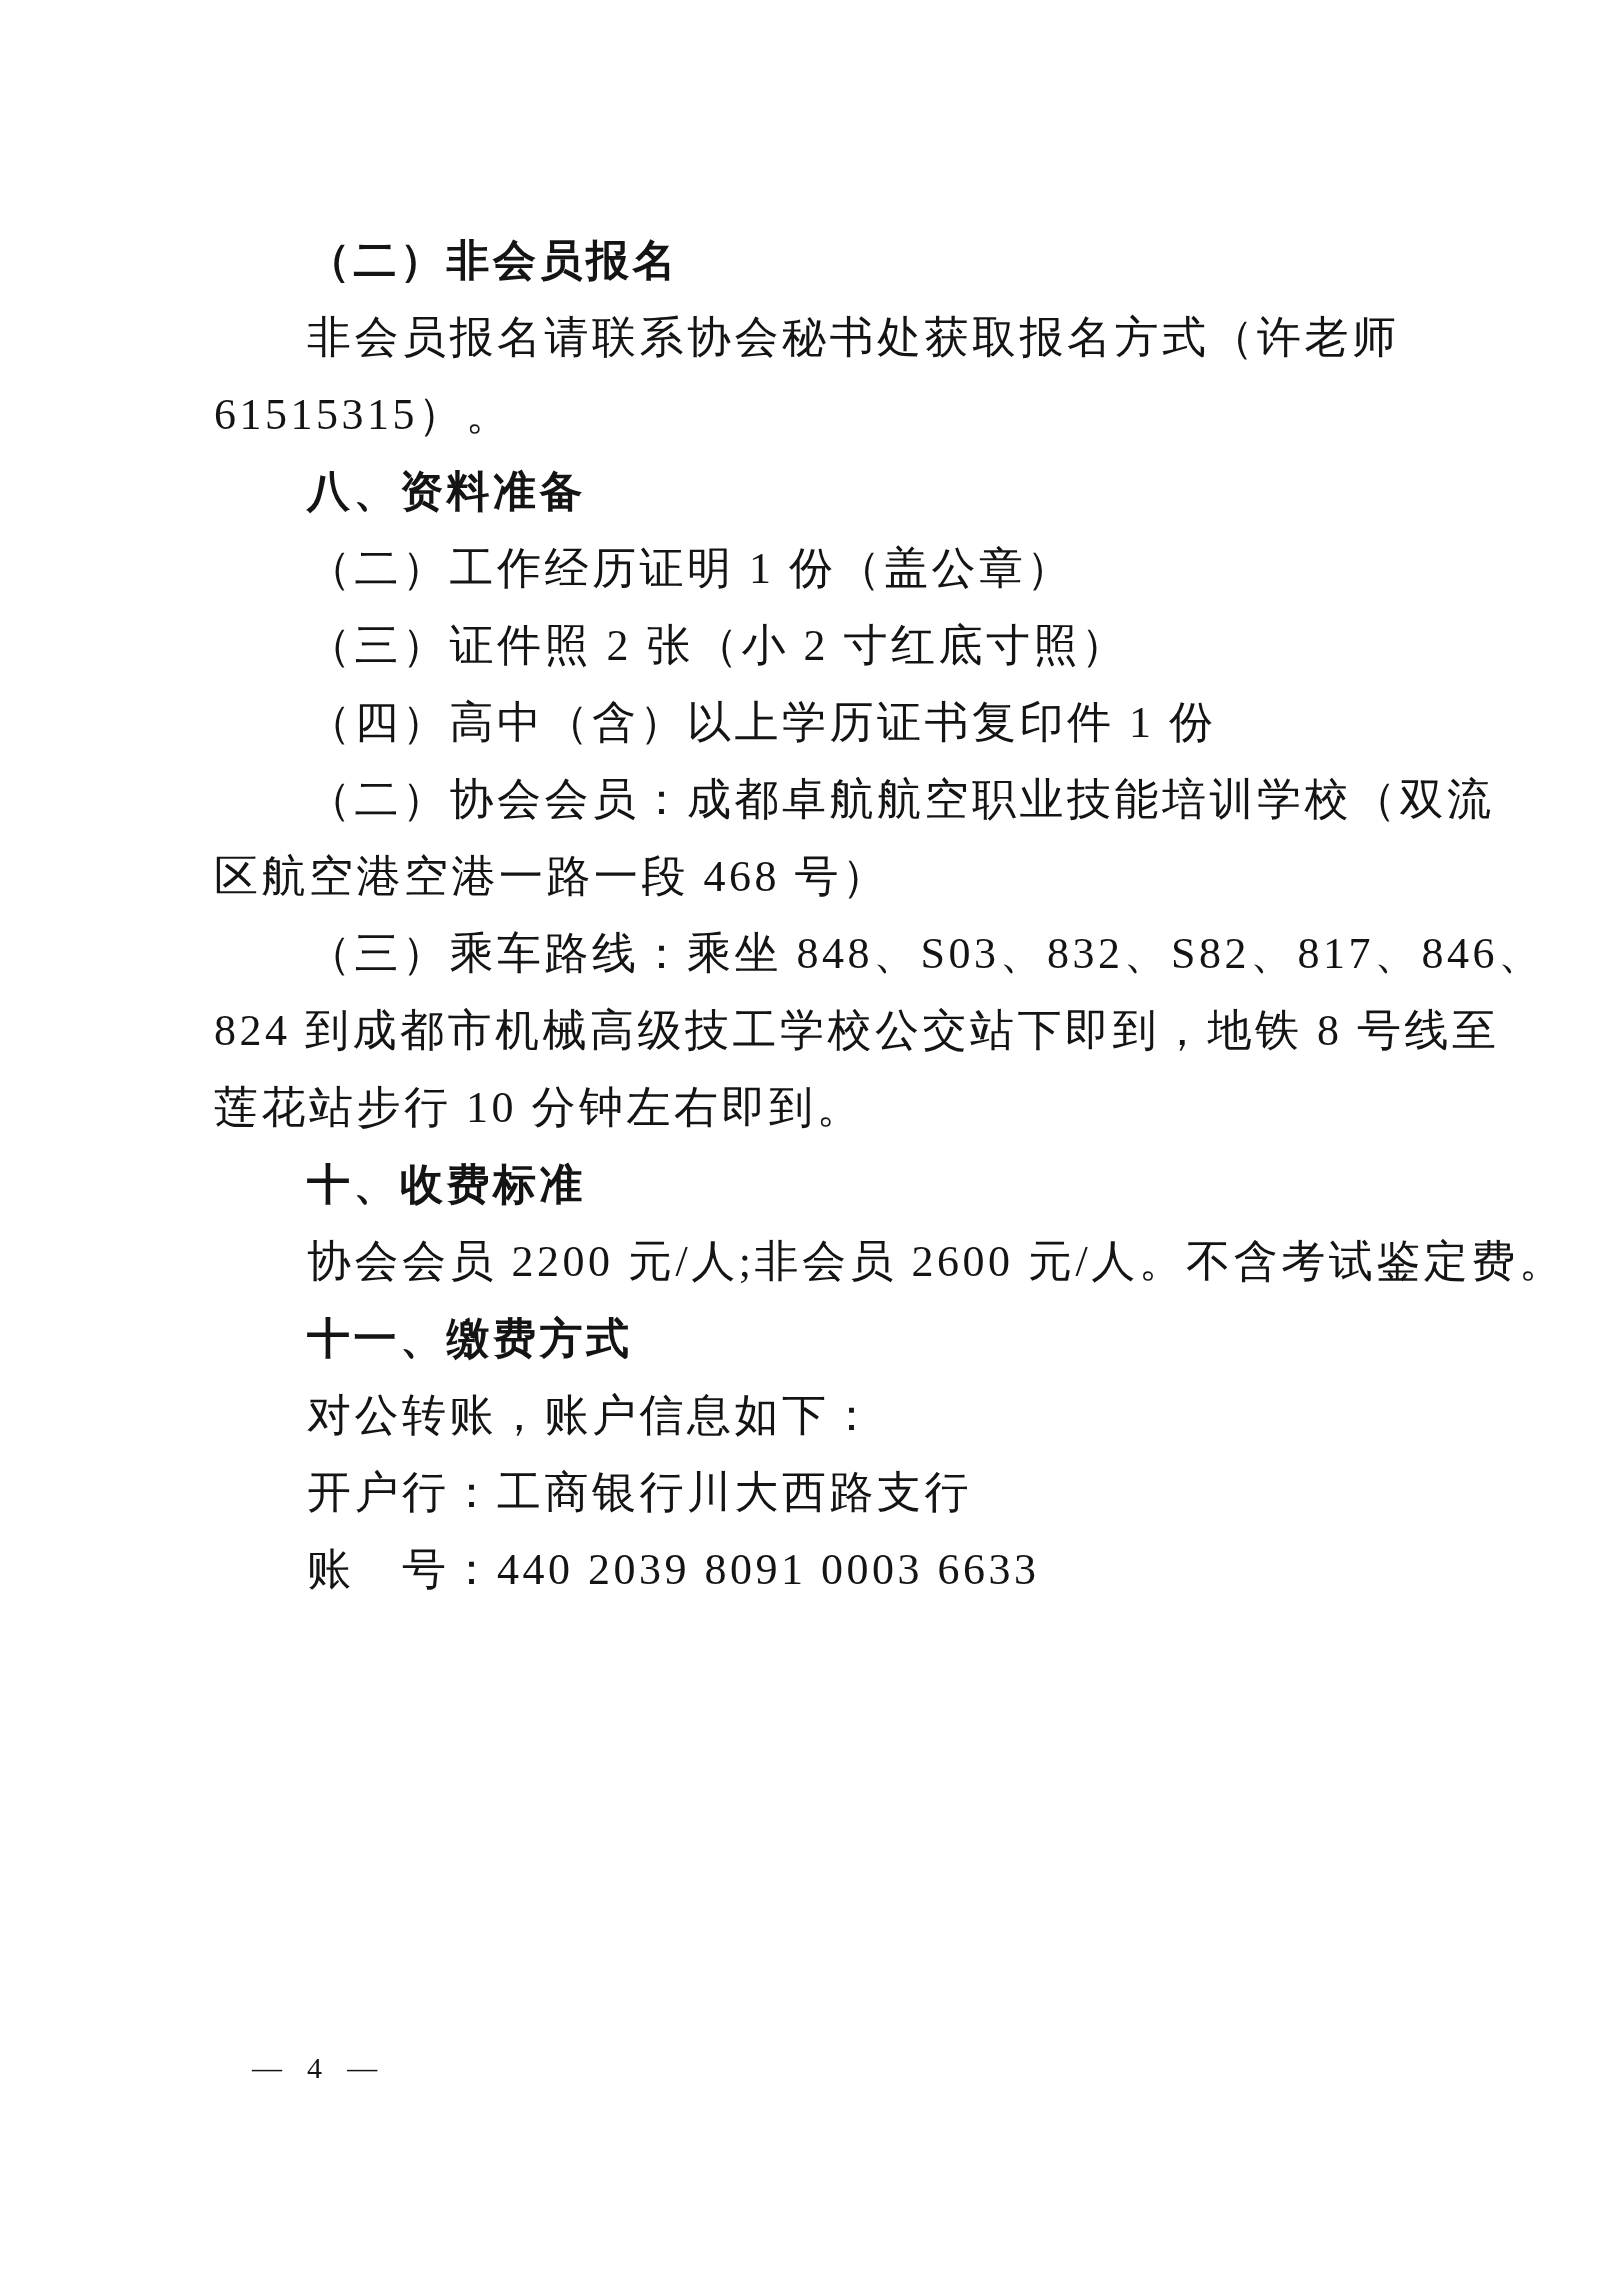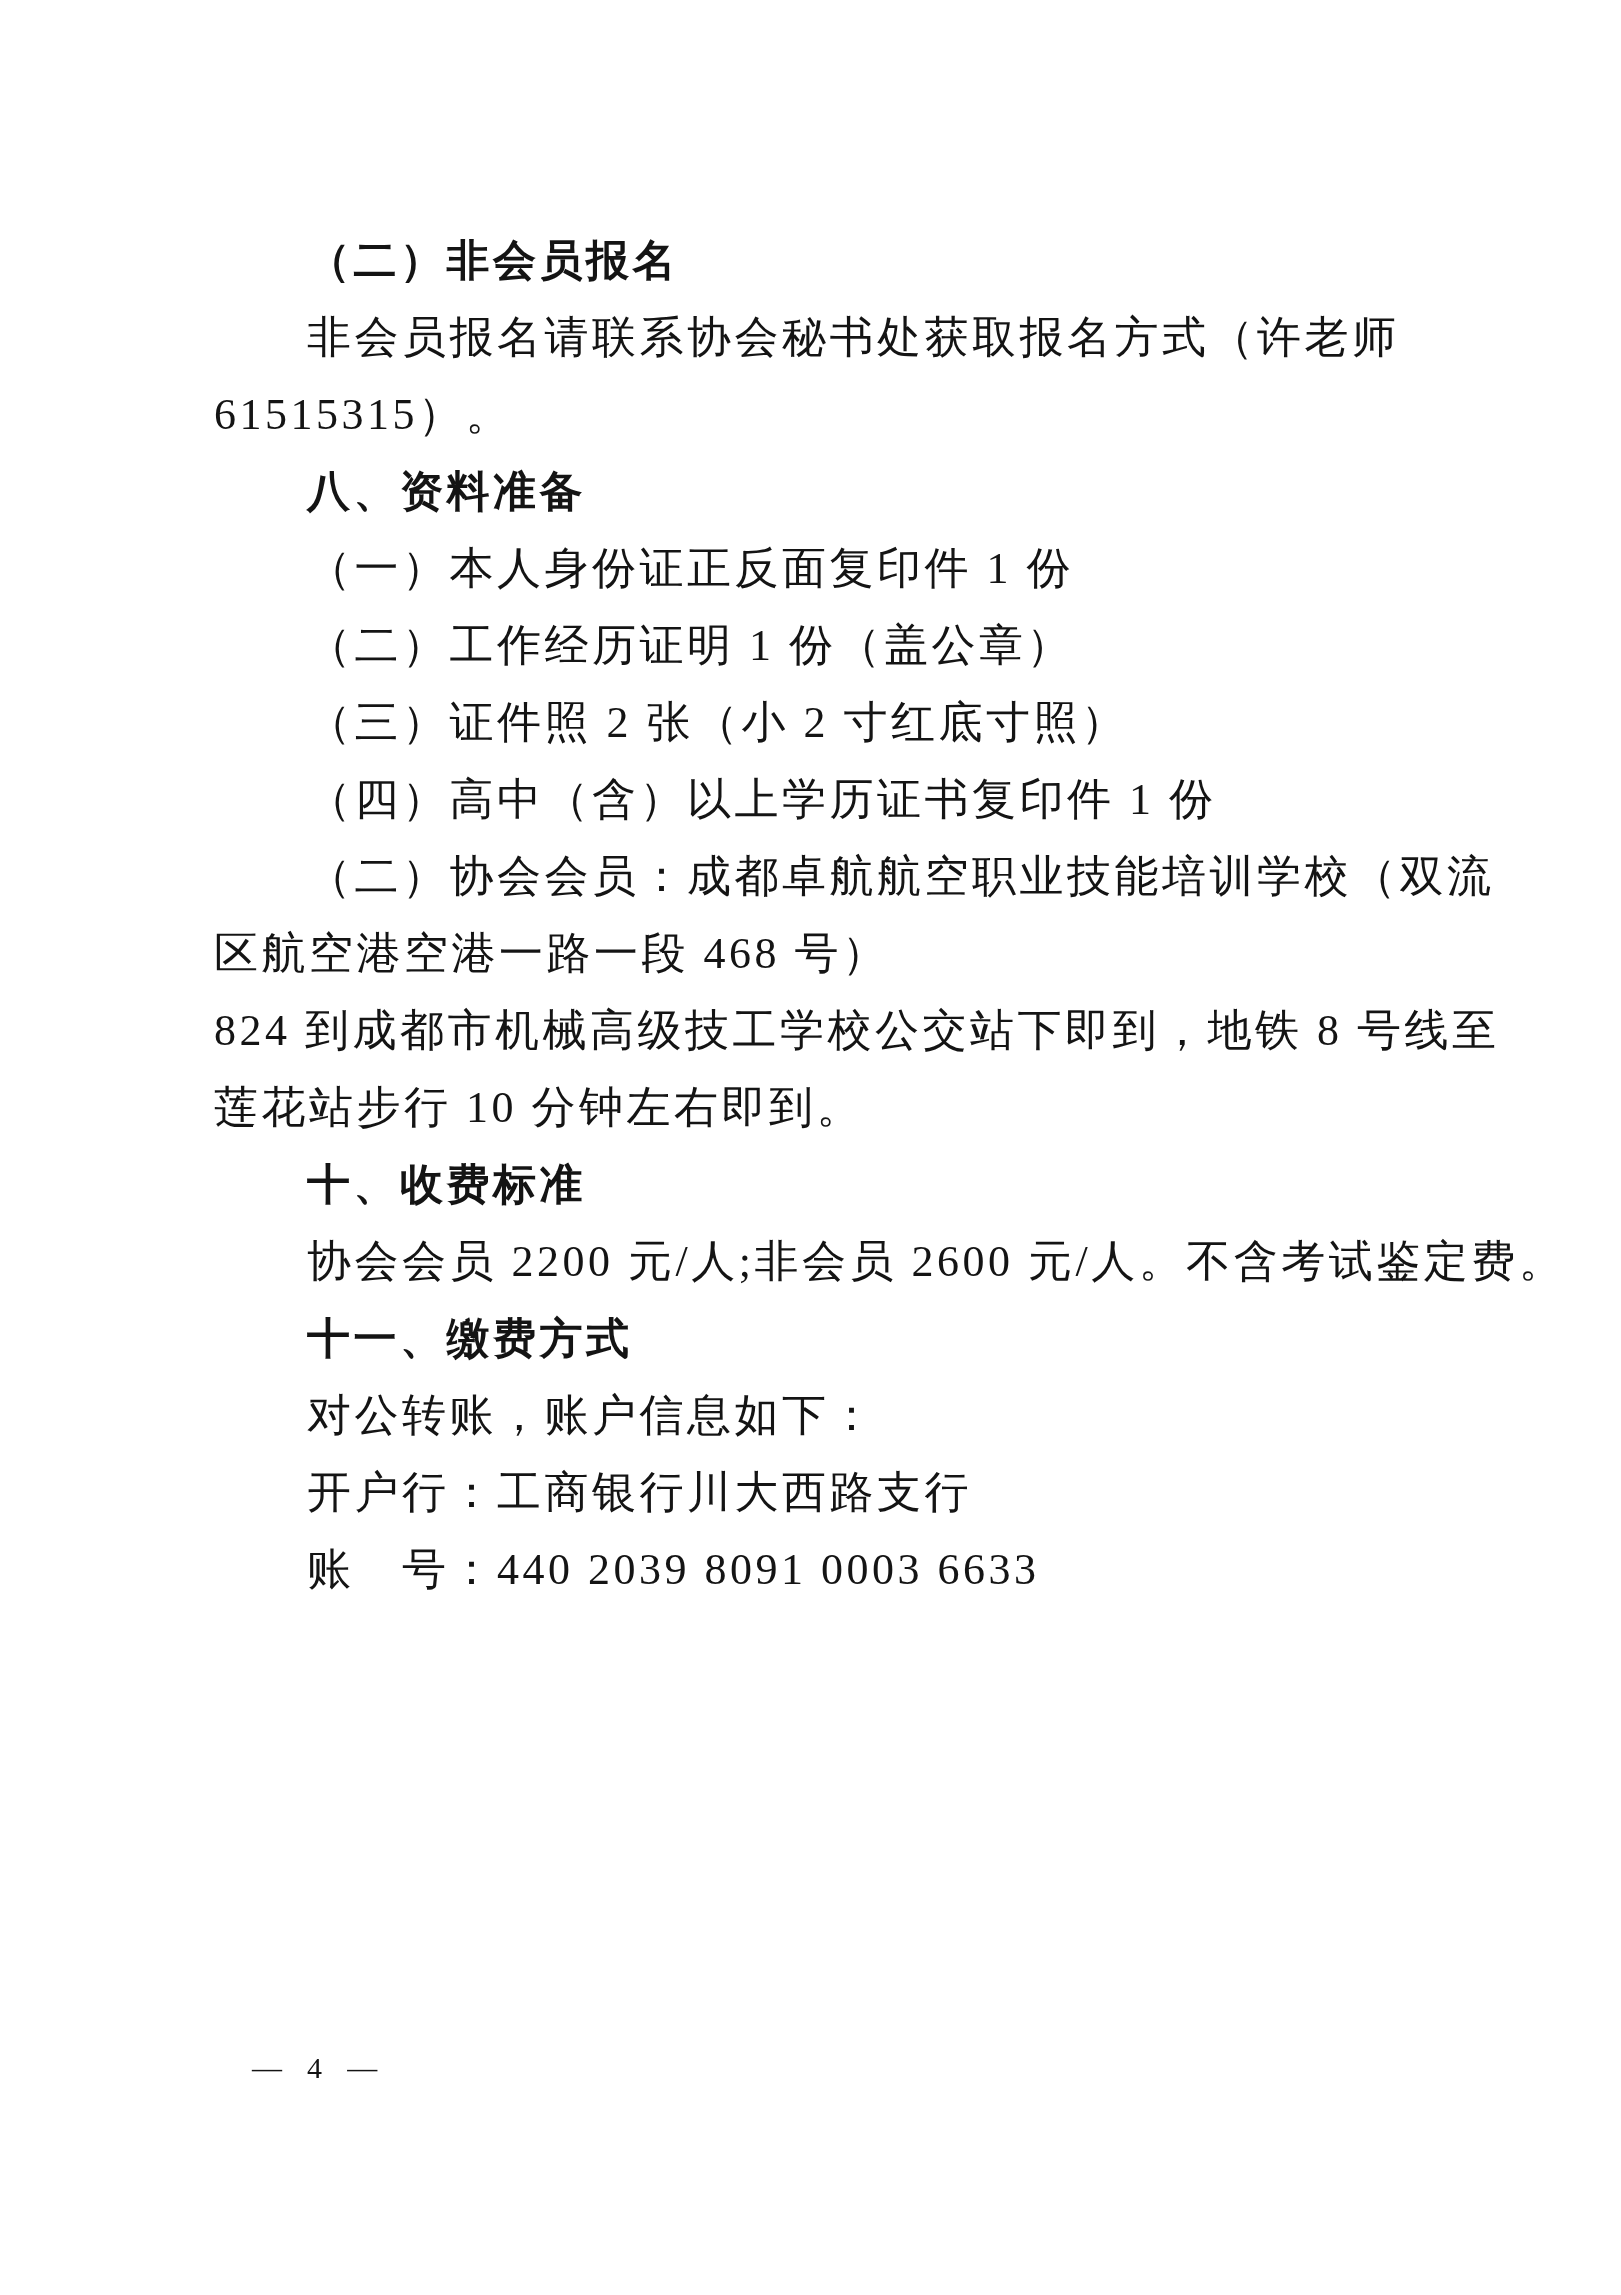--- a/index.html
+++ b/index.html
@@ -52,26 +52,26 @@
 </style>
 </head>
 <body>
 
 <div class="page">
   <div class="content">
     <div class="line indent bold">（二）非会员报名</div>
     <div class="line indent">非会员报名请联系协会秘书处获取报名方式（许老师</div>
     <div class="line">61515315）。</div>
     <div class="line indent bold">八、资料准备</div>
-    <div class="line indent">（一）本人身份证正反面复印件 1 份</div>
     <div class="line indent">（二）工作经历证明 1 份（盖公章）</div>
     <div class="line indent">（三）证件照 2 张（小 2 寸红底寸照）</div>
     <div class="line indent">（四）高中（含）以上学历证书复印件 1 份</div>
     <div class="line indent">（二）协会会员：成都卓航航空职业技能培训学校（双流</div>
     <div class="line">区航空港空港一路一段 468 号）</div>
+    <div class="line indent">（三）乘车路线：乘坐 848、S03、832、S82、817、846、</div>
     <div class="line">824 到成都市机械高级技工学校公交站下即到，地铁 8 号线至</div>
     <div class="line">莲花站步行 10 分钟左右即到。</div>
     <div class="line indent bold">十、收费标准</div>
     <div class="line indent">协会会员 2200 元/人;非会员 2600 元/人。不含考试鉴定费。</div>
     <div class="line indent bold">十一、缴费方式</div>
     <div class="line indent">对公转账，账户信息如下：</div>
     <div class="line indent">开户行：工商银行川大西路支行</div>
     <div class="line indent">账　号：440 2039 8091 0003 6633</div>
   </div>
   <div class="pagenum">— 4 —</div>

